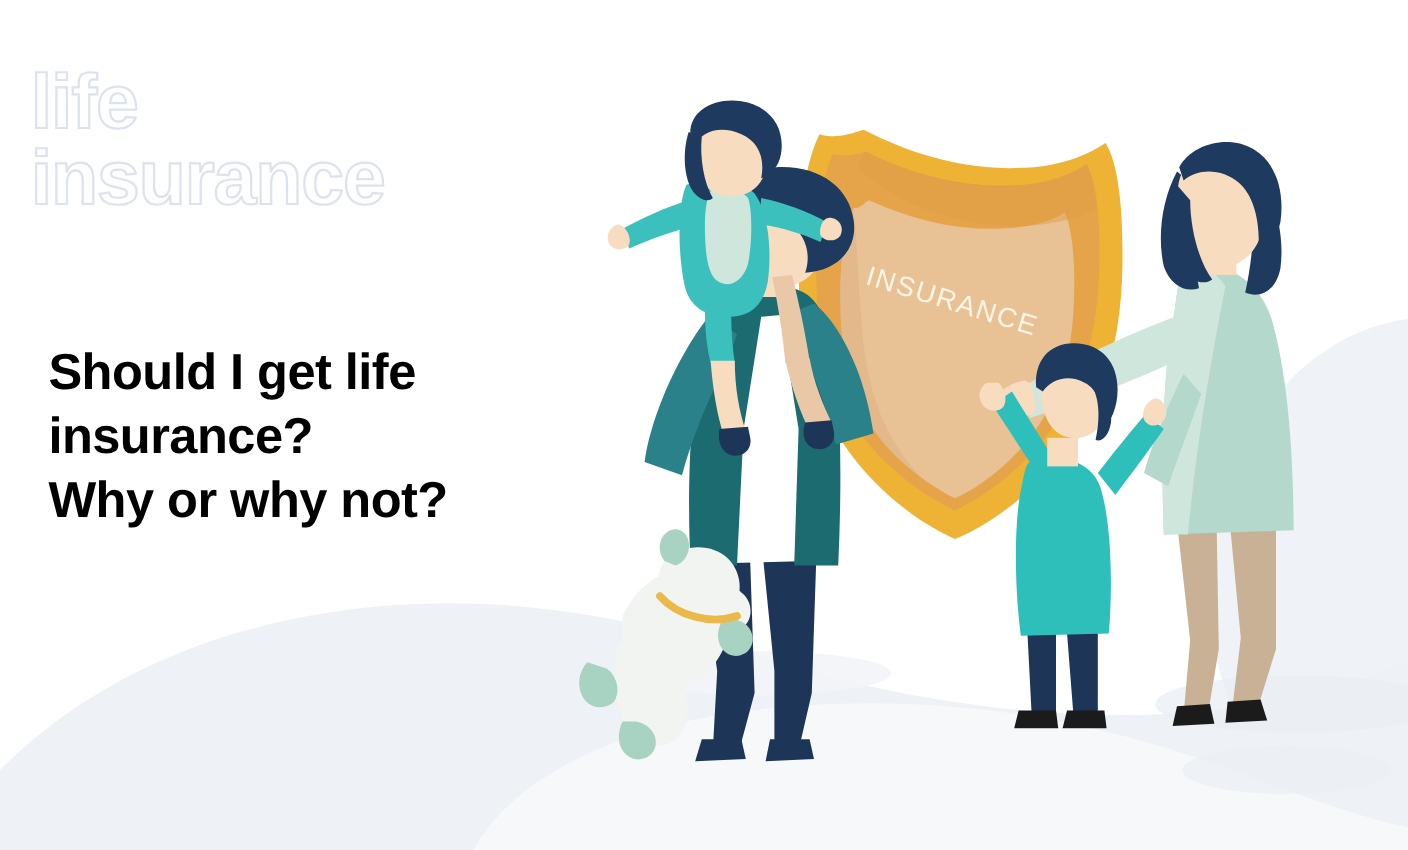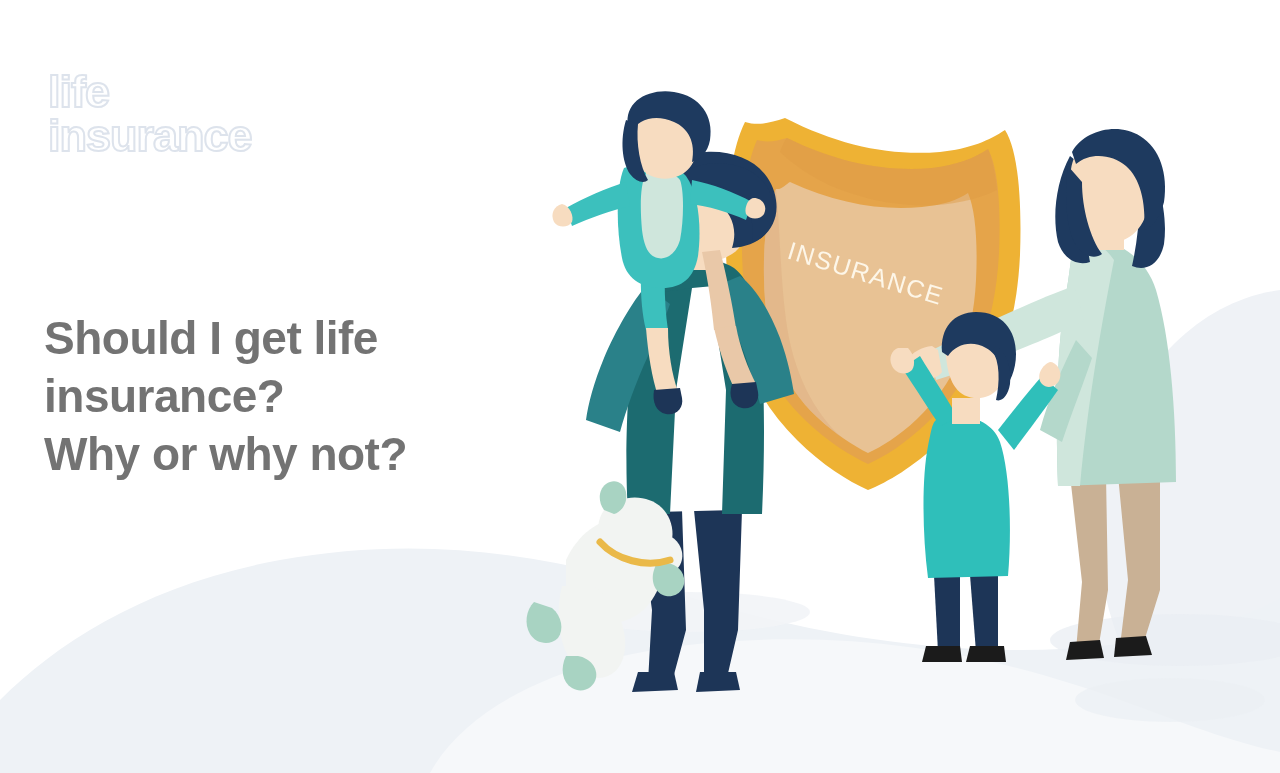--- a/index.html
+++ b/index.html
@@ -20,41 +20,40 @@
   
   .bg-layer {
     position:absolute; inset:0;
     width:1280px; height:773px;
     pointer-events:none;
   }
 
   
   .watermark {
     position:absolute;
-    left:48px; top:58px;
+    left:28px; top:58px;
     width:470px;
-    font-size:45px;
+    font-size:70px;
     line-height:0.98;
     font-weight:700;
     letter-spacing:-1px;
     color:transparent;
     -webkit-text-stroke:2px #dde3ec;
     text-stroke:2px #dde3ec;
     white-space:pre-line;
     user-select:none;
-    margin-top:12px;
   }
   .headline {
     position:absolute;
     left:44px; top:310px;
     width:460px;
     font-size:46px;
     line-height:1.26;
     font-weight:700;
-    color:#737373;
+    color:#000000;
     letter-spacing:-0.5px;
     white-space:pre-line;
   }
 
   
   .illo {
     position:absolute;
     left:470px; top:90px;
     width:810px; height:620px;
   }

